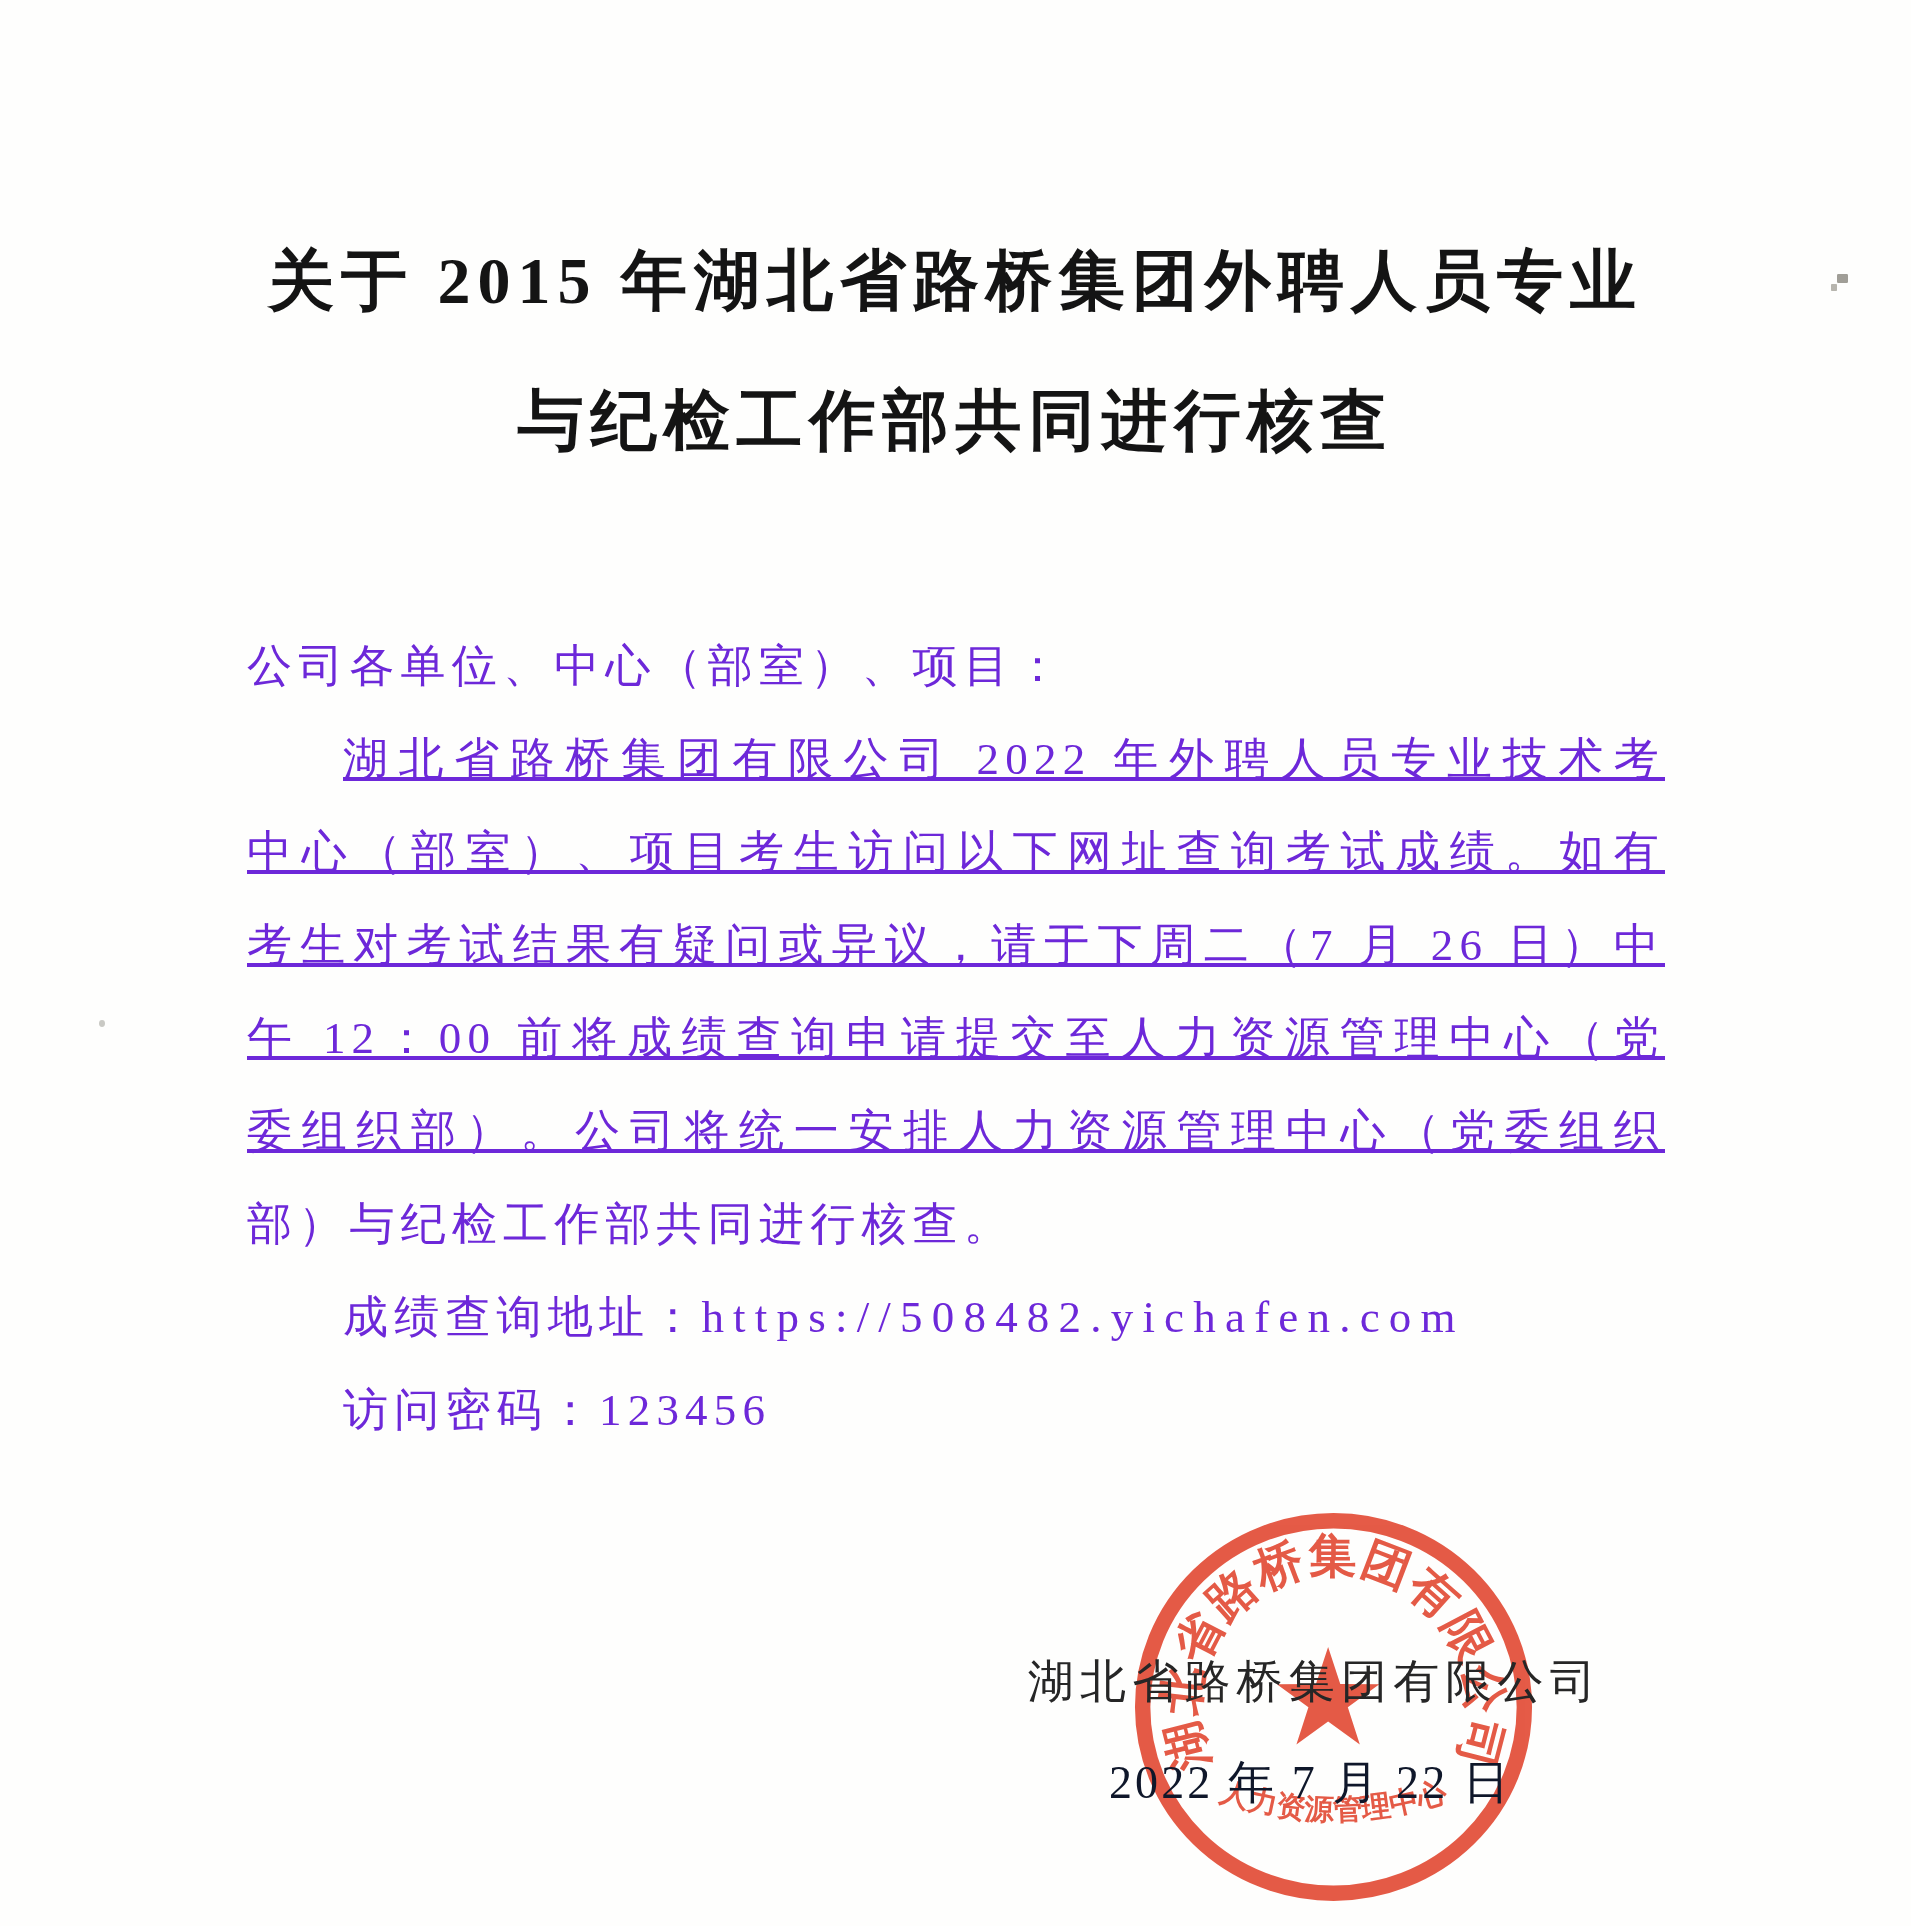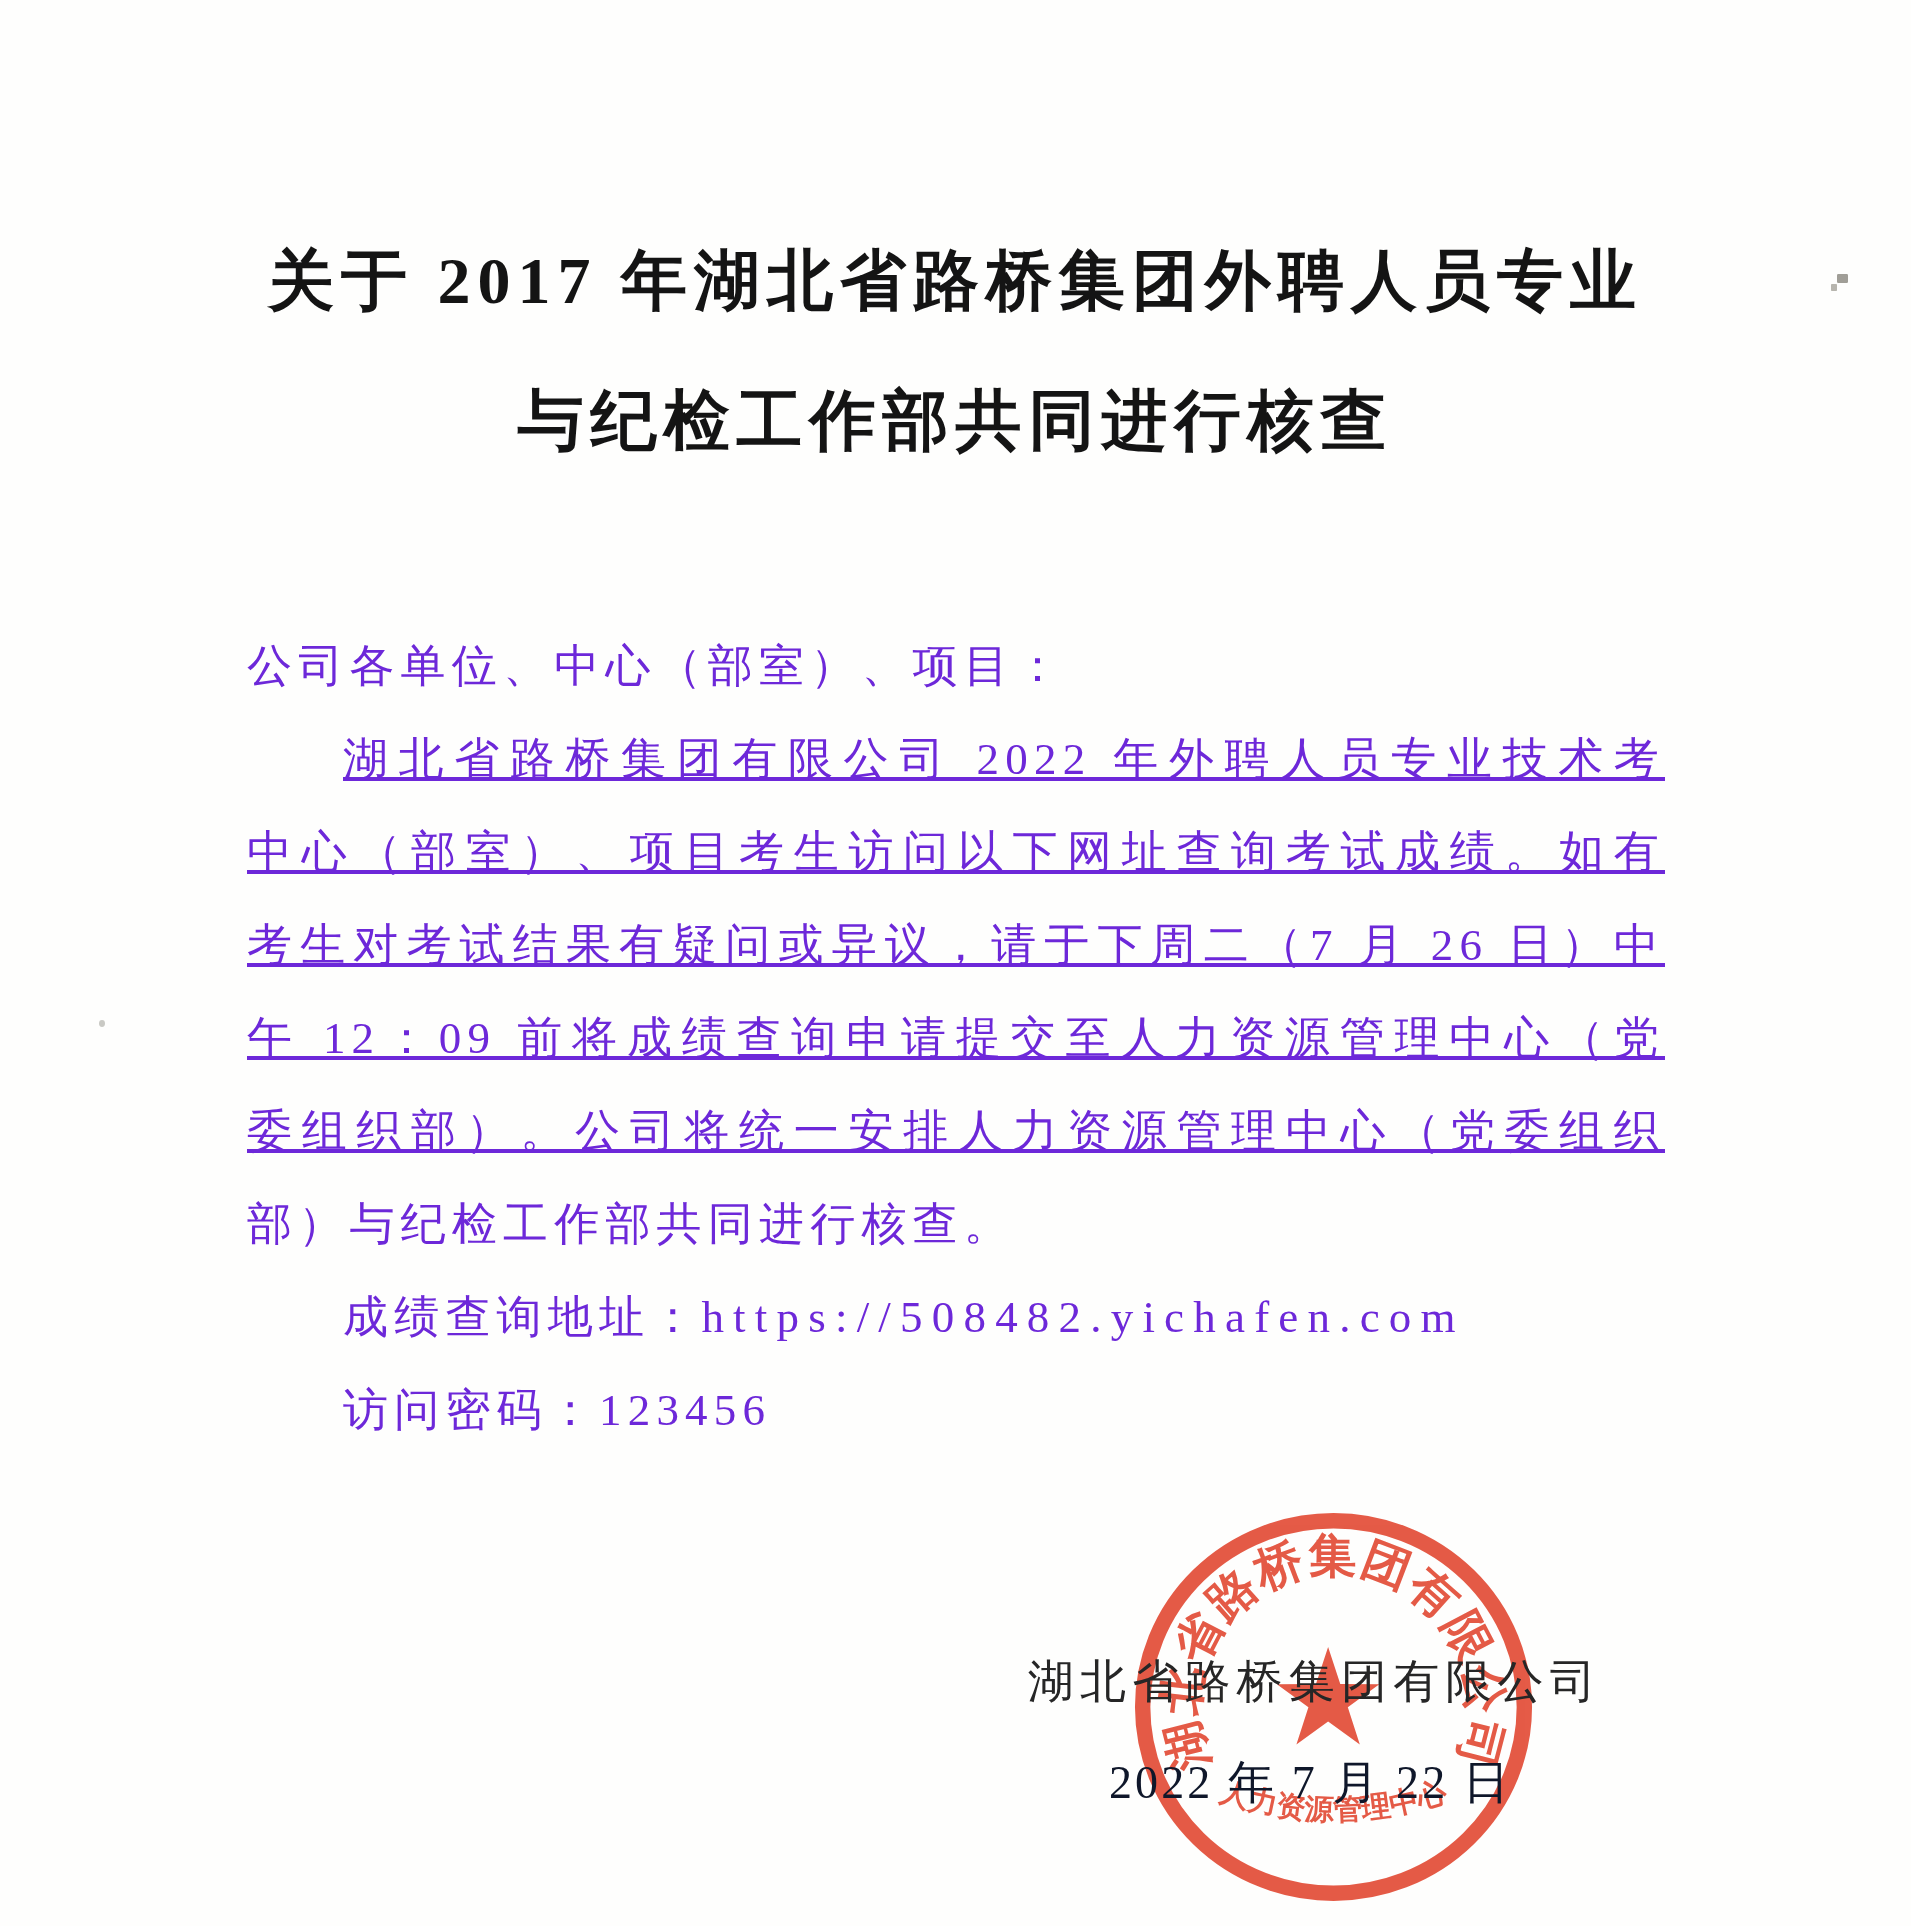--- a/index.html
+++ b/index.html
@@ -72,30 +72,30 @@
   .speck-a2 { left: 1831px; top: 284px; width: 6.2px; height: 7px; background: #a5a39a; border-radius: 0.8px; opacity: 0.8; }
   .speck-b { left: 99px; top: 1020px; width: 6.2px; height: 7px; background: #c9c9c4; border-radius: 50%; }
   .sigs { position: absolute; inset: 0; z-index: 3; }
 </style>
 </head>
 <body>
 
 <div class="page">
 
   <div class="title-block">
-    <span class="title-line">关于 2017 年湖北省路桥集团外聘人员专业</span>
+    <span class="title-line">关于 2015 年湖北省路桥集团外聘人员专业</span>
     <span class="title-line">与纪检工作部共同进行核查</span>
   </div>
 
   <div class="body-block">
     <div class="bline">公司各单位、中心（部室）、项目：</div>
     <div class="bline jline indent">湖北省路桥集团有限公司 2022 年外聘人员专业技术考</div>
     <div class="bline jline">中心（部室）、项目考生访问以下网址查询考试成绩。如有</div>
     <div class="bline jline">考生对考试结果有疑问或异议，请于下周二（7 月 26 日）中</div>
-    <div class="bline jline">午 12：09 前将成绩查询申请提交至人力资源管理中心（党</div>
+    <div class="bline jline">午 12：00 前将成绩查询申请提交至人力资源管理中心（党</div>
     <div class="bline jline">委组织部）。公司将统一安排人力资源管理中心（党委组织</div>
     <div class="bline">部）与纪检工作部共同进行核查。</div>
     <div class="bline indent"><span>成绩查询地址：</span><span class="url">https://508482.yichafen.com</span></div>
     <div class="bline indent"><span>访问密码：</span><span>123456</span></div>
   </div>
 
   <svg class="seal" width="405" height="394" viewBox="0 0 263 256">
     <defs>
       <path id="sealArcTop" d="M 51.7 165.2 A 88 88 0 1 1 211.3 165.2" fill="none"></path>
       <path id="sealArcBottom" d="M 56 188 Q 131.5 214 207 188" fill="none"></path>

